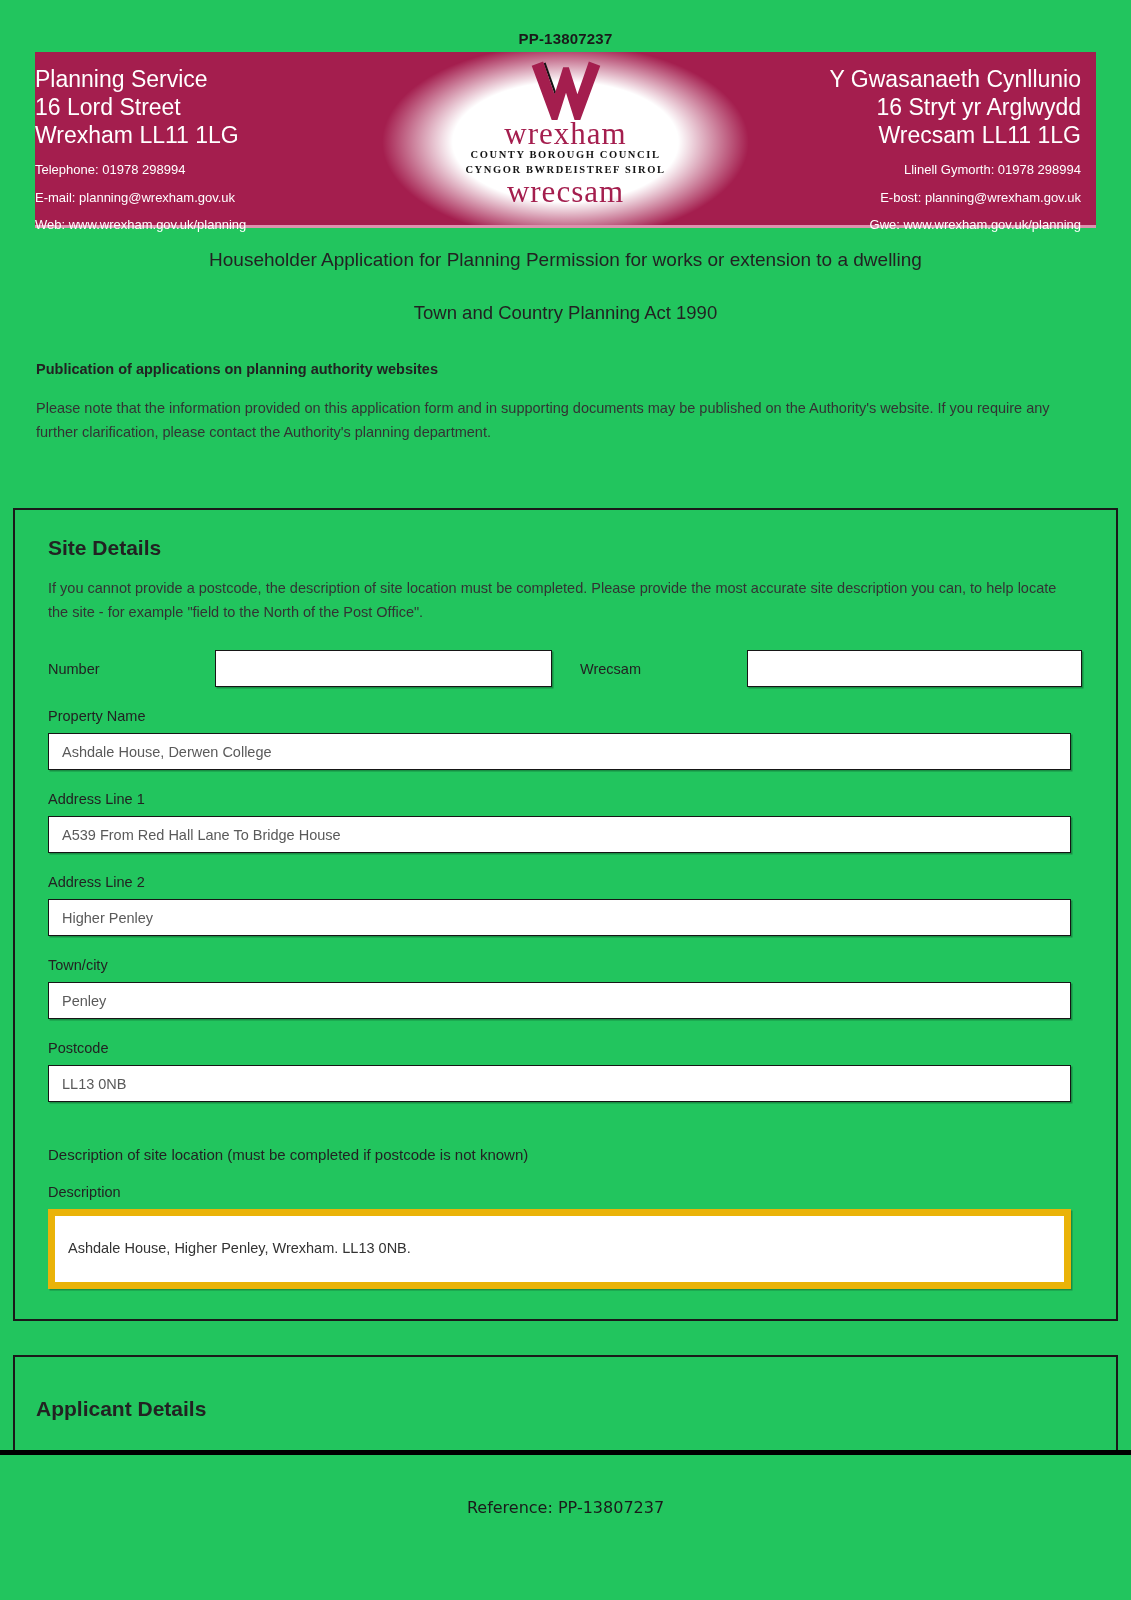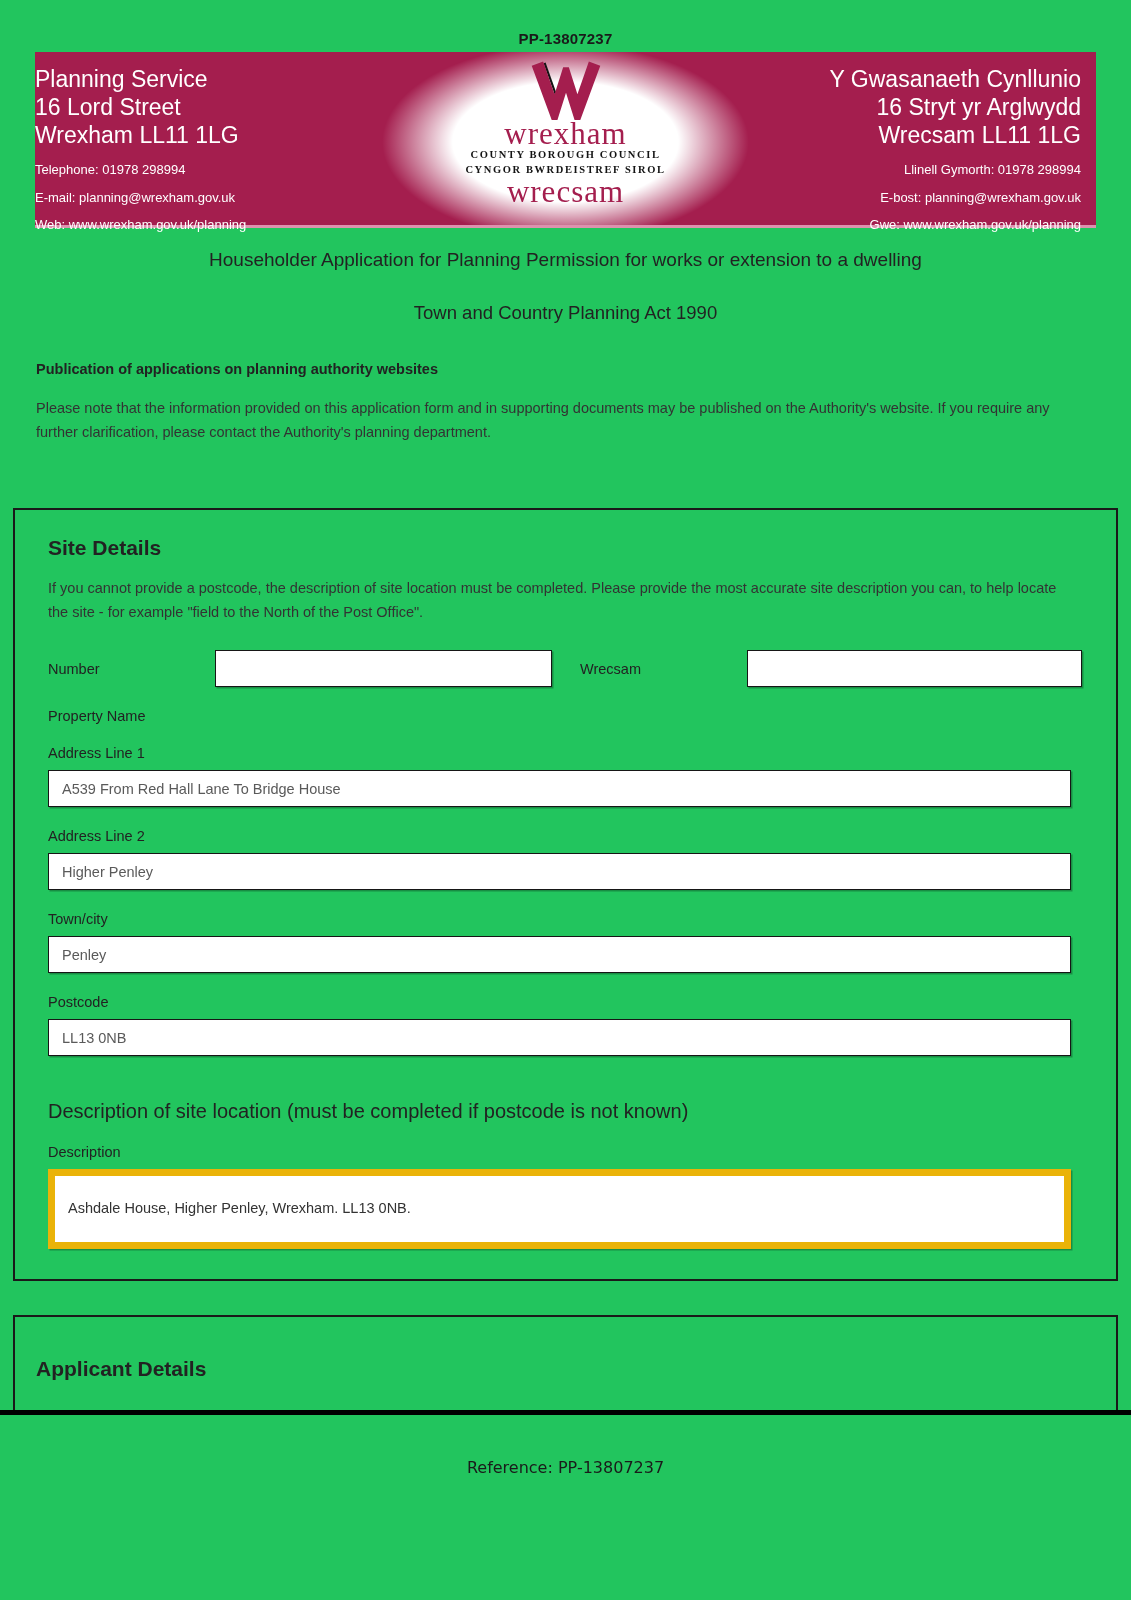--- a/index.html
+++ b/index.html
@@ -131,21 +131,21 @@
     align-items:center;
     margin-top:4px;
   }
   .number-row .field-label { margin:0; }
   .coord-row {
     display:grid;
     grid-template-columns:504px 502px;
     column-gap:28px;
   }
   .location-heading {
-    font-size:20px;
+    font-size:15px;
     color:#222;
     margin:44px 0 4px 0;
     font-weight:400;
   }
   .description-area {
     display:block;
     width:100%;
     height:80px;
     border:7px solid #eab308;
     box-shadow:1.5px 1.5px 0 rgba(0,0,0,0.28);
@@ -235,20 +235,21 @@
 
     <div class="number-row">
       <label class="field-label">Number</label>
       <input class="text-input" type="text" value="" style="">
       <span></span>
       <label class="field-label">Wrecsam</label>
       <input class="text-input" type="text" value="" style="">
     </div>
 
     <label class="field-label">Property Name</label>
+    <input class="text-input" type="text" value="Ashdale House, Derwen College" style="">
 
     <label class="field-label">Address Line 1</label>
     <input class="text-input" type="text" value="A539 From Red Hall Lane To Bridge House" style="">
 
     <label class="field-label">Address Line 2</label>
     <input class="text-input" type="text" value="Higher Penley" style="">
 
     <label class="field-label">Town/city</label>
     <input class="text-input" type="text" value="Penley" style="">
 

